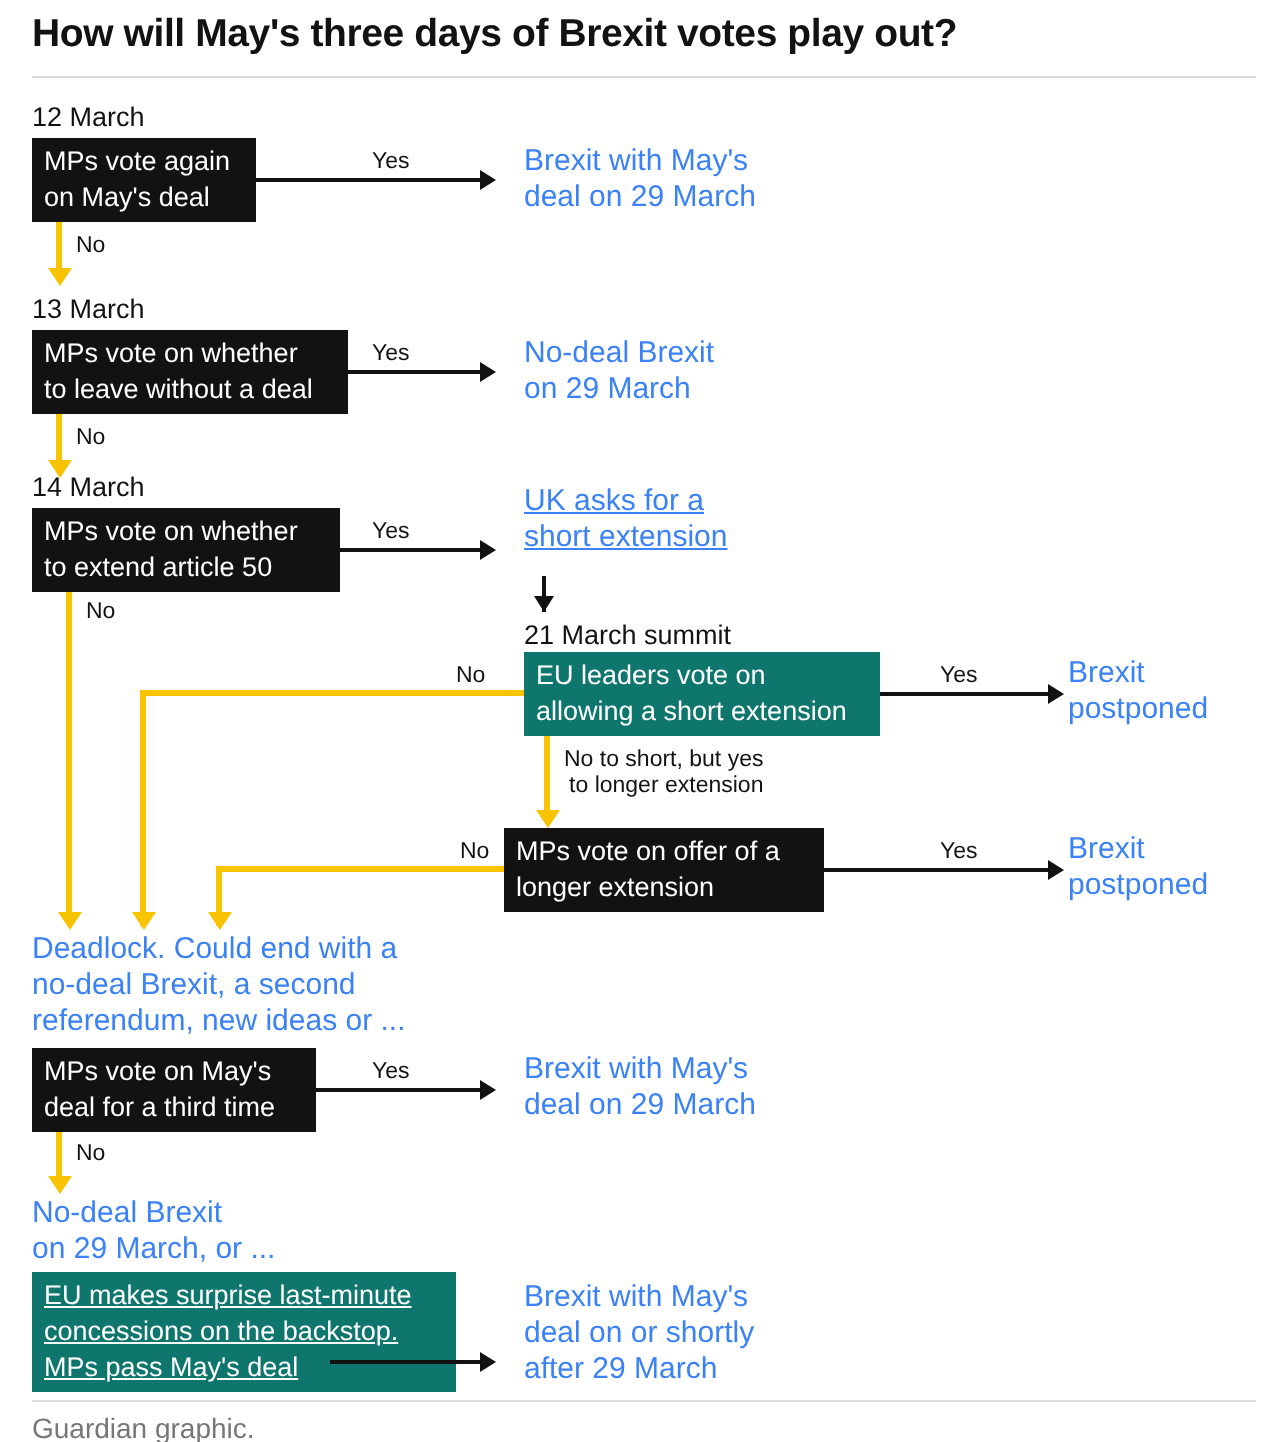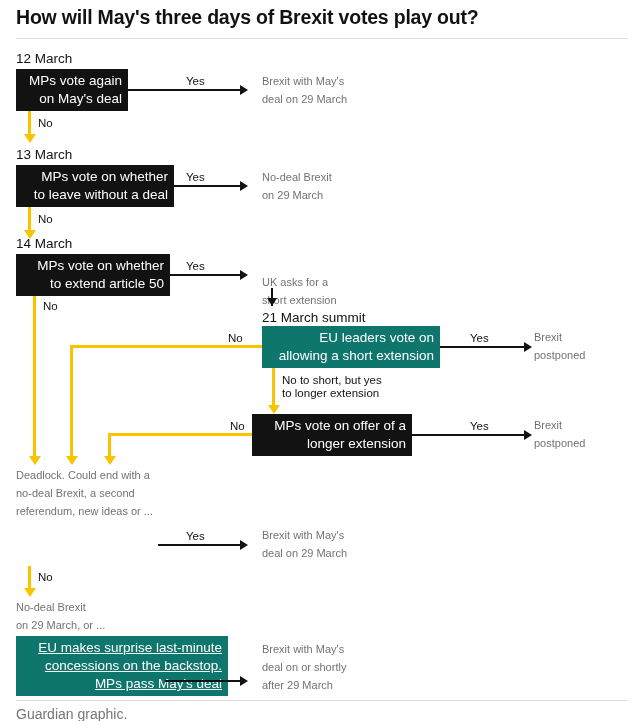--- a/index.html
+++ b/index.html
@@ -45,37 +45,37 @@
     white-space: nowrap;
   }
   .box {
     position: absolute;
     color: #ffffff;
     font-size: 13.5px;
     line-height: 18px;
     padding: 3px 6px 4px 6px;
     box-sizing: border-box;
     white-space: pre-line;
-    text-align: right;
   }
   .box.dark { background: #121212; }
   .box.blue { background: #0f766e; }
   .plain {
     position: absolute;
-    font-size: 11px;
+    font-size: 15px;
     line-height: 18px;
-    color: #737373;
+    color: #3b82f6;
     white-space: pre-line;
   }
   .yeslabel, .nolabel, .midlabel {
     position: absolute;
     font-size: 11.5px;
     color: #121212;
     white-space: pre-line;
     line-height: 13px;
+    text-align: right;
   }
   .hline {
     position: absolute;
     height: 2px;
     background: #121212;
   }
   .vline-yellow {
     position: absolute;
     width: 3px;
     background: #f8c300;
@@ -164,21 +164,21 @@
   <div class="vline-yellow" style="left:28px; top:207px; height:26px;"></div>
   <div class="arrow-down-yellow" style="left:23.5px; top:230px;"></div>
   <div class="nolabel" style="left:38px; top:213px;">No</div>
 
   <div class="datelabel" style="left:16px; top:236px;">14 March</div>
   <div class="box dark" style="left:16px; top:254px; width:154px; height:42px;">MPs vote on whether
 to extend article 50</div>
   <div class="hline" style="left:170px; top:274px; width:70px;"></div>
   <div class="arrow-right" style="left:240px; top:270px;"></div>
   <div class="yeslabel" style="left:186px; top:260px;">Yes</div>
-  <div class="plain" style="left:262px; top:273px; width:180px;">UK asks for a
+  <div class="plain" style="left:262px; top:242px; width:180px;text-decoration:underline;">UK asks for a
 short extension</div>
 
   <div class="vline-dark" style="left:271px; top:288px; height:18px;"></div>
   <div class="arrow-down" style="left:267px; top:298px;"></div>
 
   <div class="vline-yellow" style="left:33px; top:296px; height:165px;"></div>
   <div class="arrow-down-yellow" style="left:28.5px; top:456px;"></div>
   <div class="nolabel" style="left:43px; top:300px;">No</div>
 
   <div class="datelabel" style="left:262px; top:310px;text-align:right;">21 March summit</div>
@@ -210,20 +210,22 @@
 
   <div class="hline-yellow" style="left:108px; top:433px; width:144px;"></div>
   <div class="vline-yellow" style="left:108px; top:433px; height:30px;"></div>
   <div class="arrow-down-yellow" style="left:103.5px; top:456px;"></div>
   <div class="nolabel" style="left:230px; top:420px;">No</div>
 
   <div class="plain" style="left:16px; top:466px; width:240px;">Deadlock. Could end with a
 no-deal Brexit, a second
 referendum, new ideas or ...</div>
 
+  <div class="box dark" style="left:16px; top:524px; width:142px; height:42px;">MPs vote on May's
+deal for a third time</div>
   <div class="hline" style="left:158px; top:544px; width:82px;"></div>
   <div class="arrow-right" style="left:240px; top:540px;"></div>
   <div class="yeslabel" style="left:186px; top:530px;">Yes</div>
   <div class="plain" style="left:262px; top:526px; width:180px;">Brexit with May's
 deal on 29 March</div>
 
   <div class="vline-yellow" style="left:28px; top:566px; height:26px;"></div>
   <div class="arrow-down-yellow" style="left:23.5px; top:588px;"></div>
   <div class="nolabel" style="left:38px; top:571px;">No</div>
 

